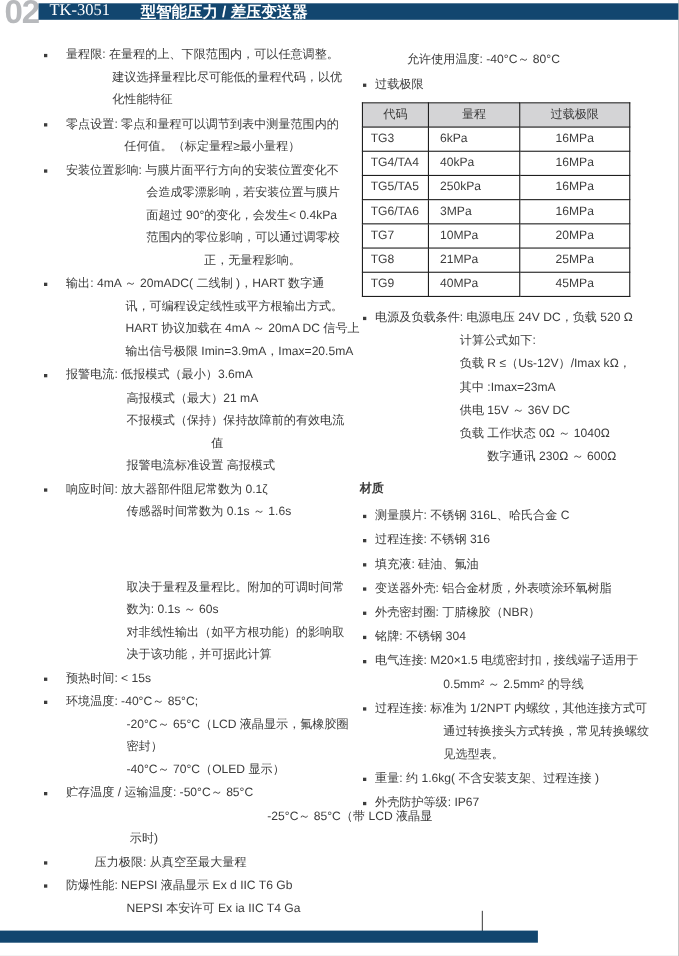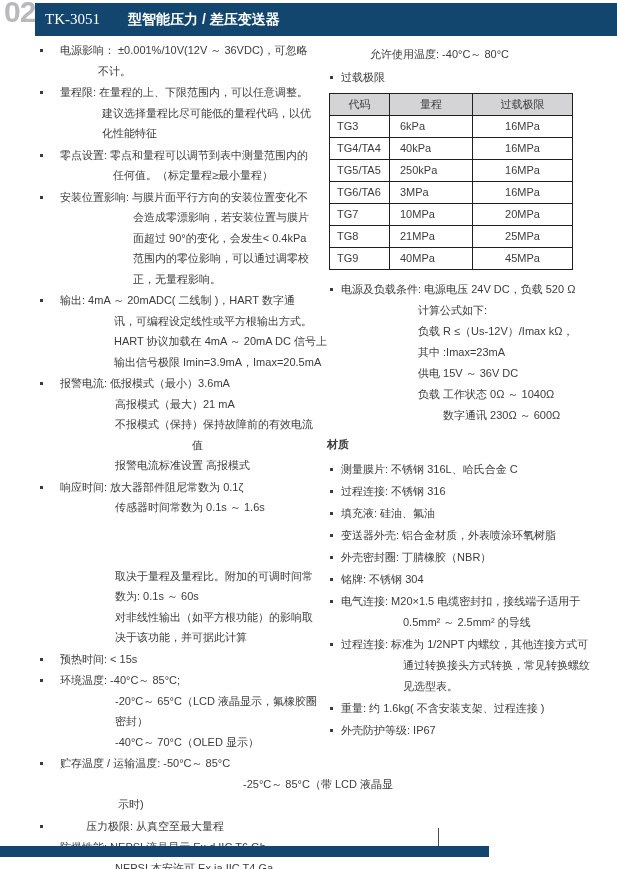--- a/index.html
+++ b/index.html
@@ -15,21 +15,21 @@
     position:relative;width:617px;height:869px;background:#ffffff;
     font-family:"Liberation Sans","DejaVu Sans",sans-serif;
     color:var(--text);font-size:11px;overflow:hidden;margin:0 auto;
   }
   
   .pagenum{
     position:absolute;left:4px;top:-5px;font-size:30px;font-weight:bold;
     color:var(--pagenum);letter-spacing:-1px;
   }
   .titlebar{
-    position:absolute;left:35px;top:3px;right:0;height:33px;
+    position:absolute;left:35px;top:3px;right:0;height:15px;
     background:var(--navy);color:#ffffff;display:flex;align-items:center;
   }
   .model{
     font-family:"Liberation Serif","DejaVu Serif",serif;
     font-size:15px;margin-left:10px;
   }
   .doc-title{font-size:14px;font-weight:bold;margin-left:28px;}
   
   .col{position:absolute;top:40px;}
   .col-left{left:38px;width:288px;line-height:20.5px;}
@@ -71,47 +71,40 @@
 
   <div class="titlebar">
     <span class="model">TK-3051</span>
     <span class="doc-title">型智能压力 / 差压变送器</span>
   </div>
 
   <section class="col col-left" id="left-col">
       <div class="item">
         <span class="bullet"></span>
         <div class="lines">
-          <div class="line" style="padding-left: 0px;">电源影响： ±0.001%/10V(12V ～ 36VDC)，可忽略</div>
-          <div class="line" style="padding-left: 38px;">不计。</div>
-        </div>
-      </div>
-      <div class="item">
-        <span class="bullet"></span>
-        <div class="lines">
           <div class="line" style="padding-left: 0px;">量程限: 在量程的上、下限范围内，可以任意调整。</div>
           <div class="line" style="padding-left: 42px;">建议选择量程比尽可能低的量程代码，以优</div>
           <div class="line" style="padding-left: 42px;">化性能特征</div>
         </div>
       </div>
       <div class="item">
         <span class="bullet"></span>
         <div class="lines">
           <div class="line" style="padding-left: 0px;">零点设置: 零点和量程可以调节到表中测量范围内的</div>
           <div class="line" style="padding-left: 53px;">任何值。（标定量程≥最小量程）</div>
         </div>
       </div>
       <div class="item">
         <span class="bullet"></span>
         <div class="lines">
           <div class="line" style="padding-left: 0px;">安装位置影响: 与膜片面平行方向的安装位置变化不</div>
           <div class="line" style="padding-left: 73px;">会造成零漂影响，若安装位置与膜片</div>
           <div class="line" style="padding-left: 73px;">面超过 90°的变化，会发生&lt; 0.4kPa</div>
           <div class="line" style="padding-left: 73px;">范围内的零位影响，可以通过调零校</div>
-          <div class="line" style="padding-left: 73px;">正，无量程影响。</div>
+          <div class="line" style="padding-left: 73px; text-align: center;">正，无量程影响。</div>
         </div>
       </div>
       <div class="item">
         <span class="bullet"></span>
         <div class="lines">
           <div class="line" style="padding-left: 0px;">输出: 4mA ～ 20mADC( 二线制 )，HART 数字通</div>
           <div class="line" style="padding-left: 54px;">讯，可编程设定线性或平方根输出方式。</div>
           <div class="line" style="padding-left: 54px;">HART 协议加载在 4mA ～ 20mA DC 信号上</div>
           <div class="line" style="padding-left: 54px;">输出信号极限 Imin=3.9mA，Imax=20.5mA</div>
         </div>

